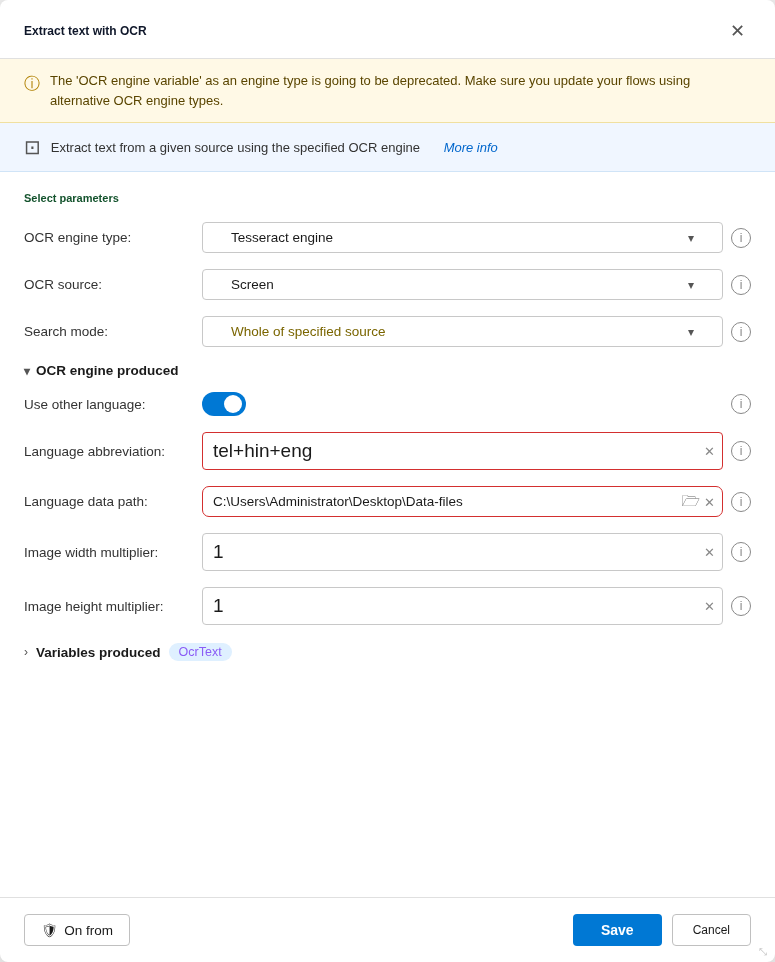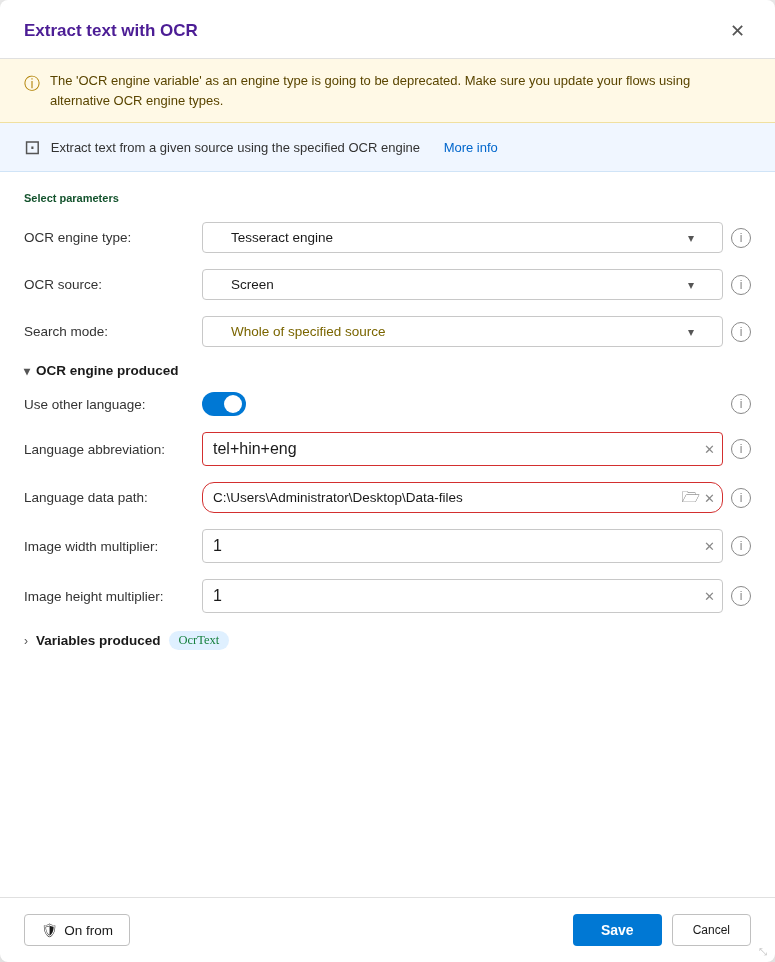--- a/index.html
+++ b/index.html
@@ -23,23 +23,23 @@
       position: relative;
     }
     .dialog-header {
       display: flex;
       align-items: center;
       justify-content: space-between;
       padding: 18px 24px 14px 24px;
       border-bottom: 1px solid #e0e0e0;
     }
     .dialog-title {
-      font-size: 17px;
+      font-size: 12px;
       font-weight: 600;
-      color: #4c1d95;
+      color: #0f172a;
     }
     .close-btn {
       background: none;
       border: none;
       cursor: pointer;
       font-size: 18px;
       color: #555;
       padding: 2px 6px;
       border-radius: 4px;
     }
@@ -71,20 +71,21 @@
       color: #333;
     }
     .info-banner-icon {
       font-size: 20px;
       color: #555;
       flex-shrink: 0;
     }
     .info-link {
       color: #0066cc;
       text-decoration: none;
+      font-style: italic;
     }
     .dialog-body {
       padding: 20px 24px;
       flex: 1;
     }
     .section-title {
       font-size: 11px;
       font-weight: 600;
       color: #14532d;
       margin-bottom: 18px;
@@ -189,21 +190,21 @@
       flex: 1;
       position: relative;
       display: flex;
       align-items: center;
     }
     .input-wrapper input {
       width: 100%;
       border: 1px solid #c8c8c8;
       border-radius: 4px;
       padding: 7px 30px 7px 10px;
-      font-size: 16px;
+      font-size: 19px;
       color: #1a1a1a;
       background: #fff;
       outline: none;
     }
     .input-wrapper.error-border input {
       border: 1.5px solid #d32f2f;
     }
     .input-clear {
       position: absolute;
       right: 8px;
@@ -215,21 +216,21 @@
     }
     .input-path-wrapper {
       flex: 1;
       position: relative;
       display: flex;
       align-items: center;
     }
     .input-path-wrapper input {
       width: 100%;
       border: 1.5px solid #d32f2f;
-      border-radius: 12px;
+      border-radius: 7px;
       padding: 7px 58px 7px 10px;
       font-size: 13.5px;
       color: #1a1a1a;
       background: #fff;
       outline: none;
     }
     .input-path-icons {
       position: absolute;
       right: 8px;
       top: 50%;
@@ -262,25 +263,24 @@
       font-size: 12px;
       color: #555;
     }
     .variables-label {
       font-weight: 600;
       font-size: 13.5px;
       color: #1a1a1a;
     }
     .var-badge {
       background: #dff0ff;
-      color: #15803d;
+      color: #8b5cf6;
       border-radius: 12px;
       padding: 2px 10px;
       font-size: 12.5px;
-      font-family: Liberation Serif, serif;
     }
     .dialog-footer {
       padding: 16px 24px;
       border-top: 1px solid #e0e0e0;
       display: flex;
       align-items: center;
       justify-content: space-between;
     }
     .on-error-btn {
       display: flex;

